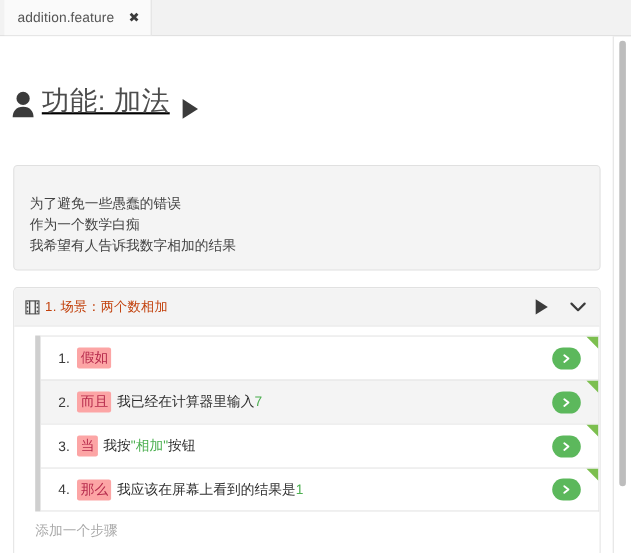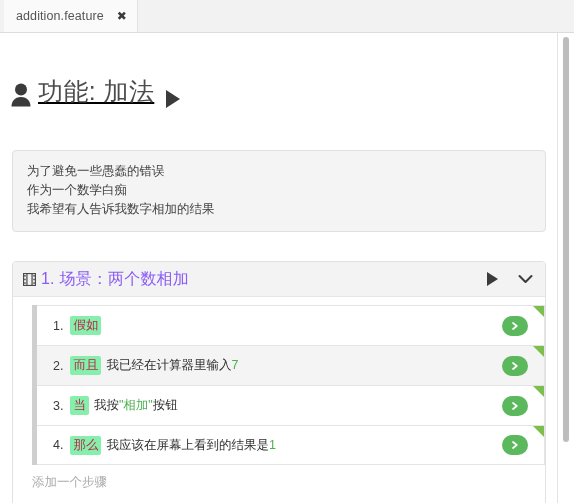--- a/index.html
+++ b/index.html
@@ -105,21 +105,21 @@
   
   .desc-box {
     position: absolute;
     left: 12px; top: 117px;
     width: 534px;
     min-height: 66px;
     background: #f4f4f4;
     border: 1px solid #e0e0e0;
     border-radius: 4px;
     box-sizing: border-box;
-    padding: 11px 14px 12px 14px;
+    padding: 25px 14px 12px 14px;
   }
   .desc-line {
     font-size: 12.5px;
     line-height: 19px;
     color: #434343;
     white-space: nowrap;
   }
 
   
   .scenario-card {
@@ -136,22 +136,22 @@
     height: 35px;
     background: #f3f3f3;
     border-bottom: 1px solid #e6e6e6;
     display: flex;
     align-items: center;
     padding: 0 12px 0 10px;
     box-sizing: border-box;
   }
   .film-icon { width: 13px; height: 13px; margin-right: 5px; display:block; }
   .scenario-title {
-    font-size: 16px;
-    color: #8b5cf6;
+    font-size: 12px;
+    color: #c2410c;
     white-space: nowrap;
     letter-spacing: .2px;
   }
   .scenario-head-spacer { flex: 1 1 auto; }
   .scen-play {
     width: 0; height: 0;
     border-left: 11px solid #3b3b3b;
     border-top: 7px solid transparent;
     border-bottom: 7px solid transparent;
     margin-right: 20px;
@@ -186,21 +186,21 @@
   .step-row.last { border-bottom: 1px solid #e4e4e4; }
 
   .step-num {
     font-size: 12.5px;
     color: #3a3a3a;
     margin-right: 7px;
   }
   .kw {
     font-size: 12.5px;
     color: #b5294b;
-    background: #86efac;
+    background: #fca5a5;
     padding: 1px 3px;
     border-radius: 2px;
     margin-right: 5px;
     white-space: nowrap;
   }
   .step-text {
     font-size: 12.5px;
     color: #2e2e2e;
     white-space: nowrap;
   }

